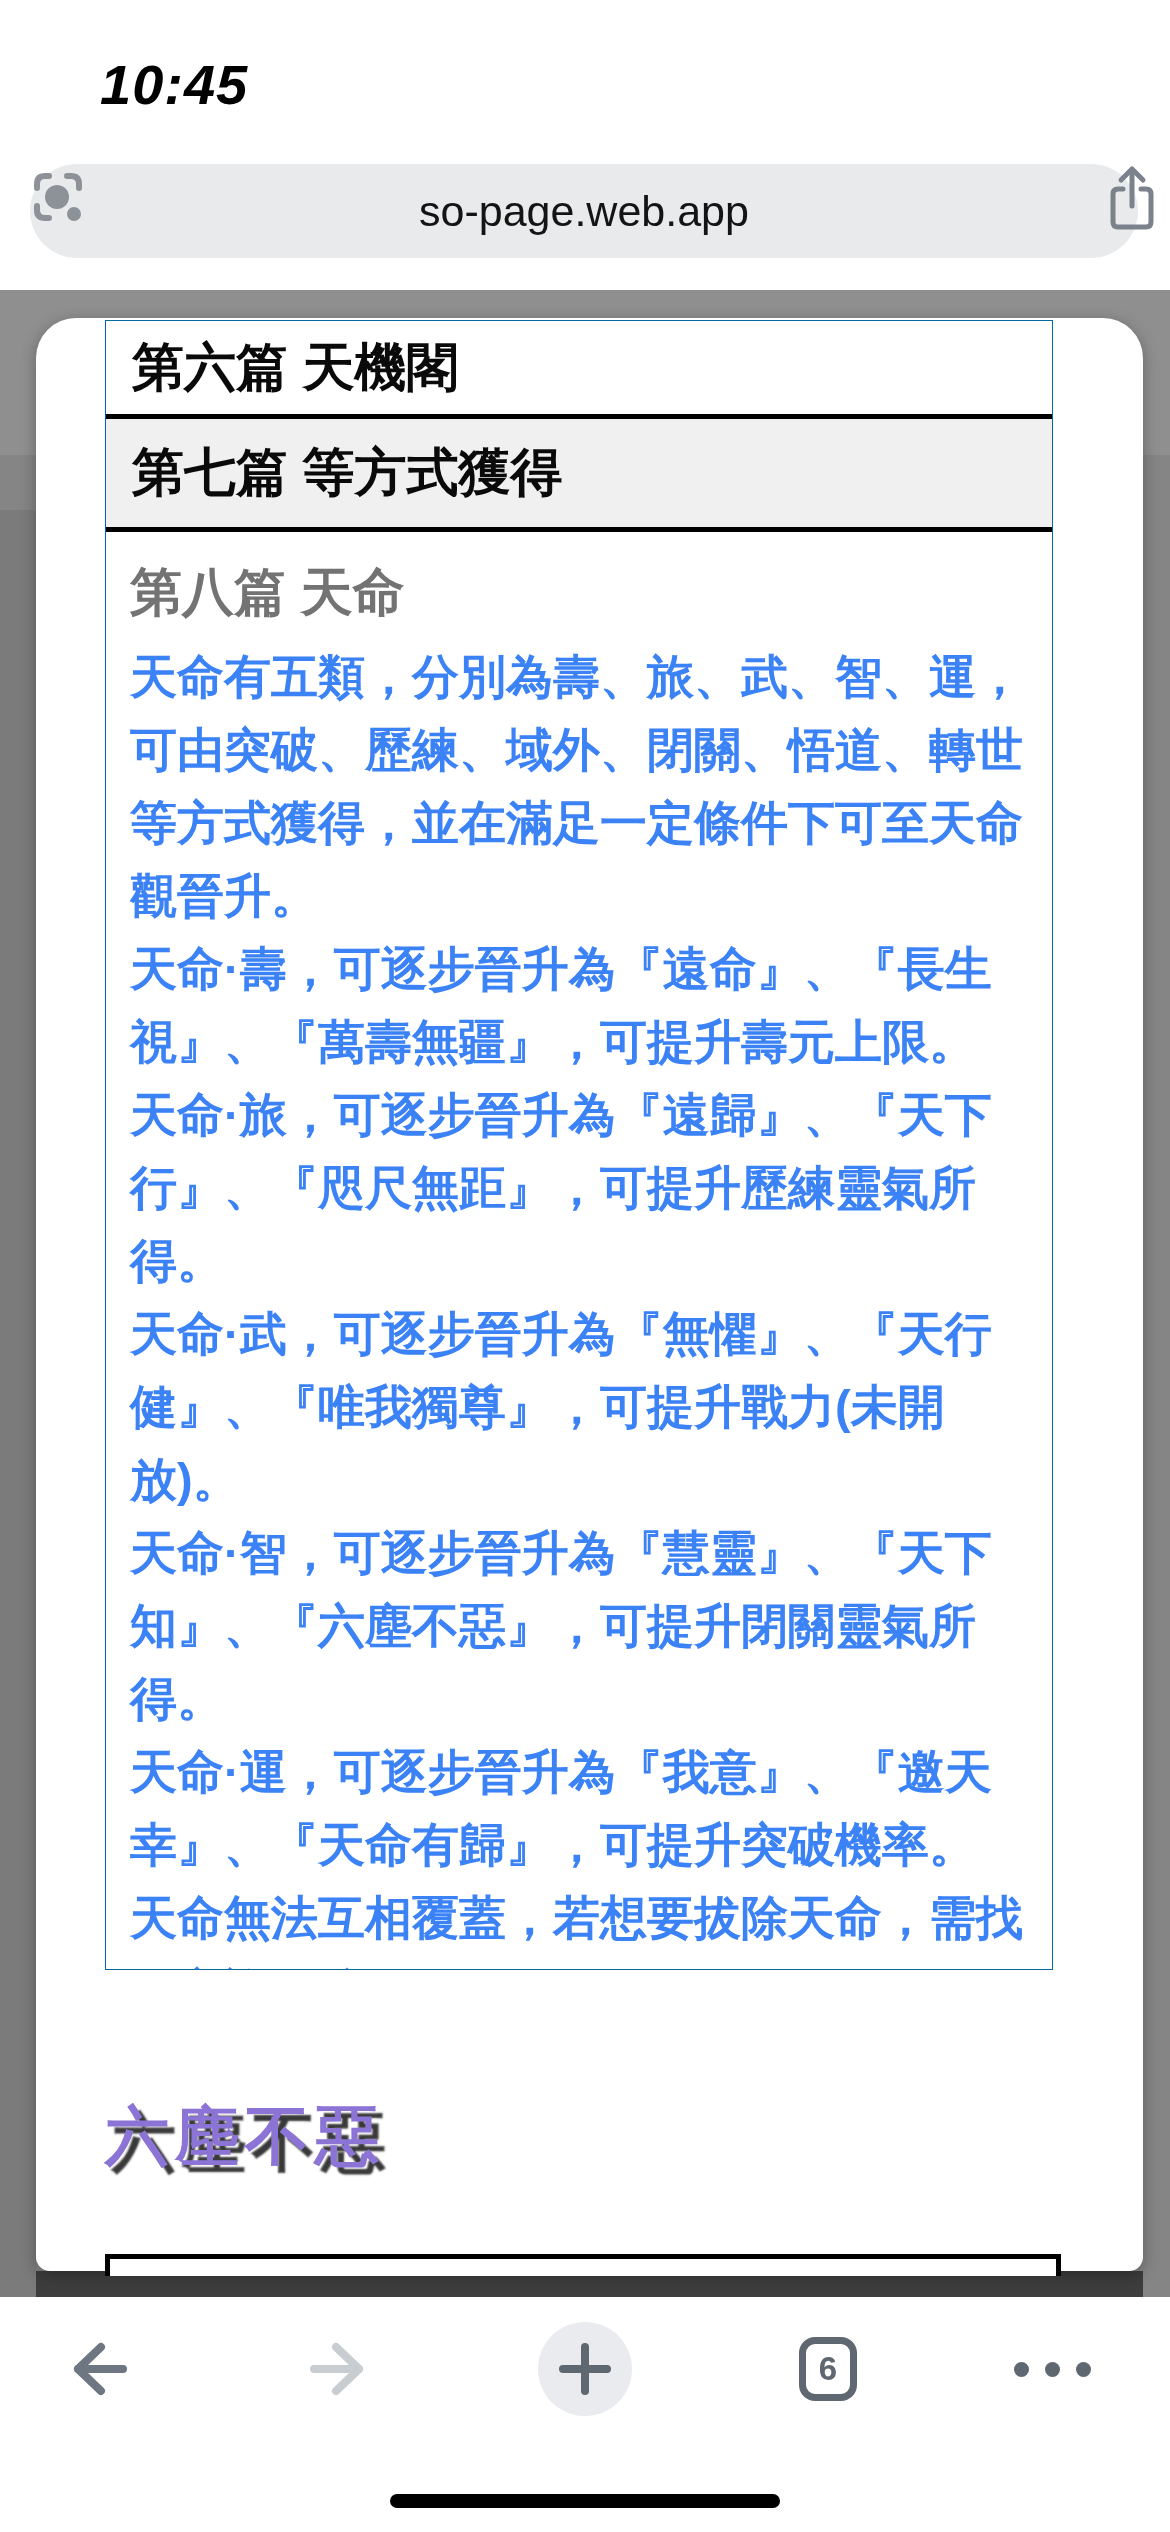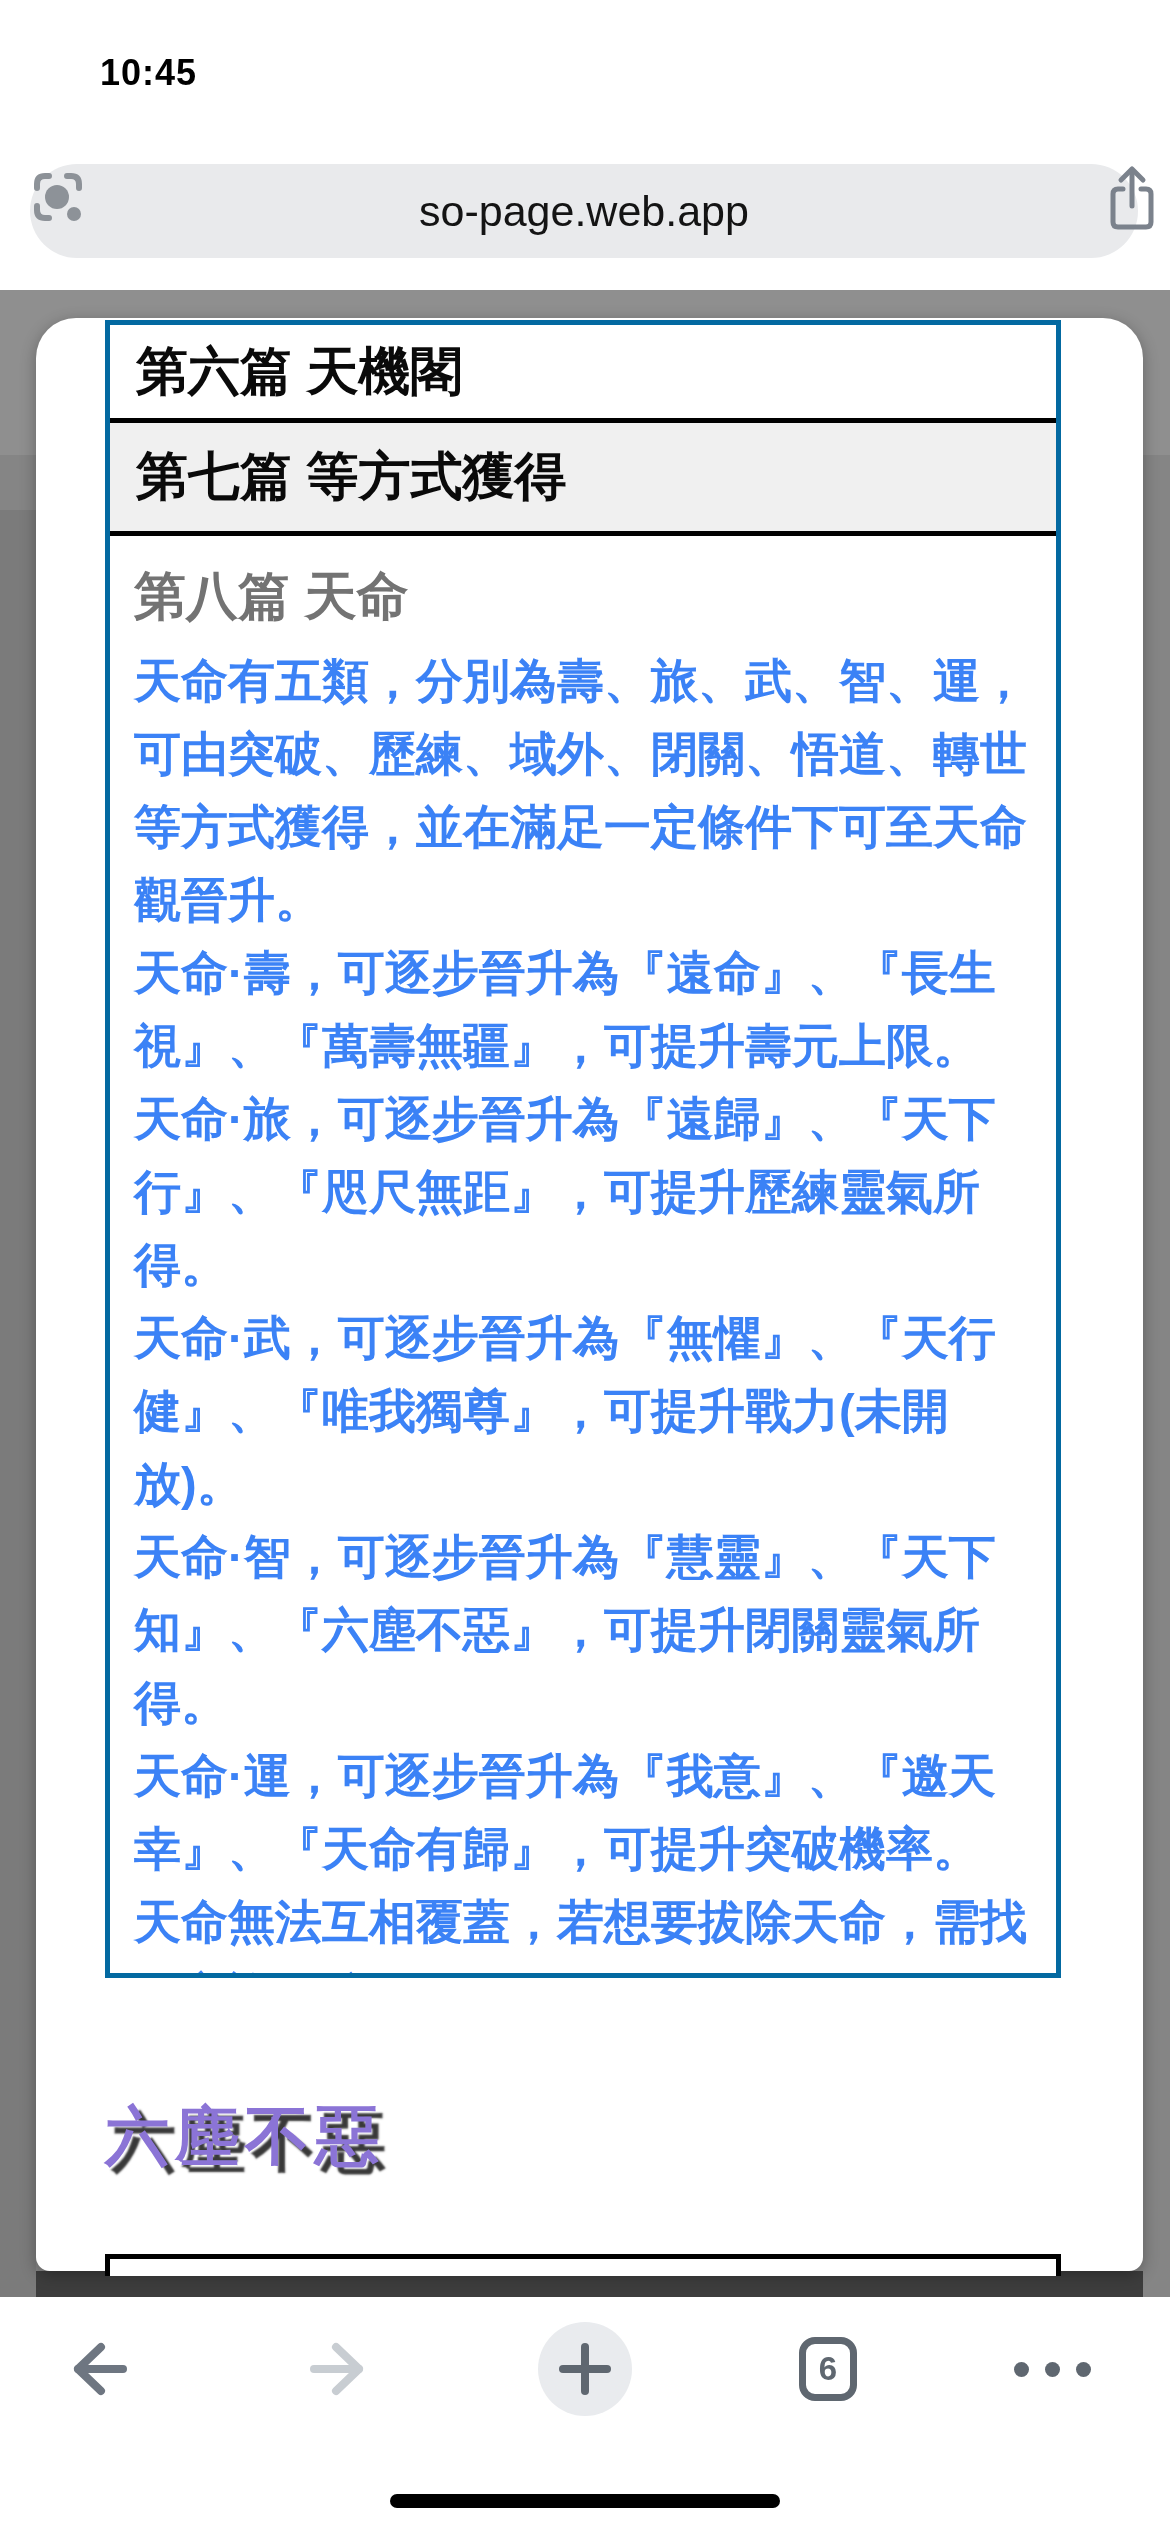--- a/index.html
+++ b/index.html
@@ -2,40 +2,40 @@
 <html style="--heading-purple: #8b74d6; --row-highlight: #f0f0f0; --page-bg: #858585; --page-bg-top: #8f8f8f; --dark-band: #3d3d3d;"><head>
 <meta charset="utf-8">
 <style>
   html,body{margin:0;padding:0;background:#000;}
   .screen{
     position:relative;width:1170px;height:2532px;background:#ffffff;overflow:hidden;
     font-family:"Liberation Sans","DejaVu Sans",sans-serif;
   }
   
   .status-bar{position:absolute;left:0;top:0;width:1170px;height:150px;background:#fff;}
-  .status-time{position:absolute;left:100px;top:52px;font-size:36px;font-weight:700;color:#000;letter-spacing:1px;}
+  .status-time{position:absolute;left:100px;top:52px;font-size:56px;font-weight:700;color:#000;letter-spacing:1px;font-style:italic;}
   .status-right{position:absolute;right:62px;top:52px;display:flex;align-items:center;gap:18px;height:52px;}
   .net-label{font-size:41px;font-weight:600;color:#000;}
   
   .url-section{position:absolute;left:0;top:150px;width:1170px;height:140px;background:#fff;padding-left:16px;}
   .url-pill{position:absolute;left:30px;top:14px;width:1108px;height:94px;border-radius:47px;background:#e9eaec;display:flex;align-items:center;justify-content:center;}
   .lens-btn{position:absolute;left:28px;top:17px;width:60px;height:60px;}
   .share-btn{position:absolute;right:26px;top:12px;width:56px;height:72px;}
   .url-text{font-size:43px;font-weight:500;color:#141414;}
   
   .webview{position:absolute;left:0;top:290px;width:1170px;height:2007px;background:var(--page-bg,#858585);}
   .bg-top-band{position:absolute;left:0;top:0;width:1170px;height:165px;background:var(--page-bg-top,#8f8f8f);}
   .bg-left-strip{position:absolute;left:0;top:220px;width:36px;height:1787px;background:#7b7b7b;}
   .dark-band{position:absolute;left:36px;top:1981px;width:1107px;height:26px;background:var(--dark-band,#3d3d3d);}
   .page-card{
     position:absolute;left:36px;top:28px;width:1107px;height:1953px;background:#fff;
     border-radius:40px 40px 14px 14px;box-shadow:0 4px 16px rgba(0,0,0,0.30);
   }
   
-  .toc-table{position:absolute;left:69px;top:2px;width:946px;border:5px solid #0369a1;}
+  .toc-table{position:absolute;left:69px;top:2px;width:946px;border:1px solid #0369a1;}
   .t-row{display:flex;align-items:center;padding-left:26px;box-sizing:border-box;}
   .t-row.r1{height:98px;background:#fff;border-bottom:5px solid #000;}
   .t-row.r2{height:113px;background:var(--row-highlight,#f0f0f0);border-bottom:5px solid #000;}
   .row-label{font-size:52px;font-weight:700;color:#0a0a0a;}
   .t-row.r3{display:block;height:1437px;background:#fff;padding:0 24px;overflow:hidden;}
   .article-title{margin-top:28px;font-size:52px;line-height:64px;font-weight:700;color:#737373;}
   .article-body{margin-top:16px;font-size:47px;line-height:73px;font-weight:700;color:#3b82f6;white-space:pre-line;}
   
   .update-log-heading{
     position:absolute;left:69px;top:1778px;font-size:64px;line-height:80px;font-weight:700;

